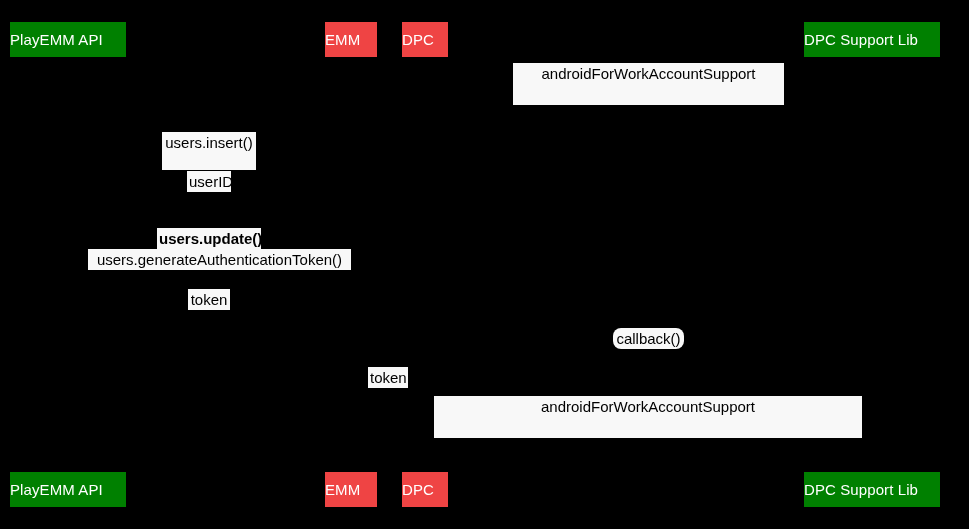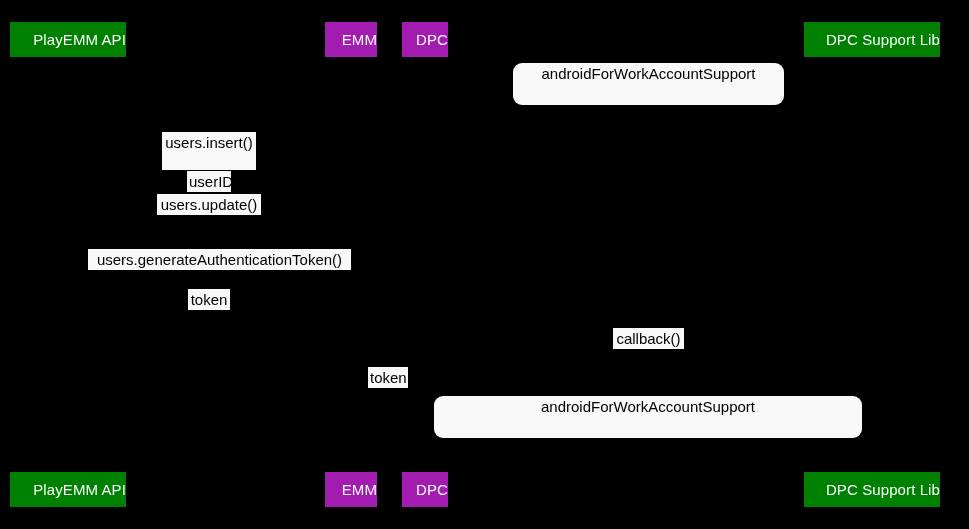--- a/index.html
+++ b/index.html
@@ -20,42 +20,42 @@
   }
   .lifeline {
     position: absolute;
     width: 1px;
     background: #000000;
   }
   .participant {
     position: absolute;
     display: flex;
     align-items: center;
-    justify-content: flex-end;
+    justify-content: flex-start;
     color: #ffffff;
     font-size: 15px;
     line-height: 1;
     white-space: nowrap;
     box-sizing: border-box;
     letter-spacing: 0.1px;
   }
   .participant.green { background: #008000; }
-  .participant.blue  { background: #a21caf; }
+  .participant.blue  { background: #ef4444; }
   .msg {
     position: absolute;
     background: #f8f8f8;
     color: #000000;
     font-size: 15px;
     line-height: 19px;
     white-space: nowrap;
     text-align: center;
     box-sizing: border-box;
     padding: 1px 2px;
   }
-  .msg.two-line { line-height: 20px; border-radius: 9px; }
+  .msg.two-line { line-height: 20px; }
   .arrow {
     position: absolute;
     height: 1px;
     background: #000000;
   }
 </style>
 </head>
 <body>
 
 <div id="canvas">
@@ -107,30 +107,30 @@
   <div id="messages">
       <div class="msg two-line" style="left: 513px; top: 63px; width: 271px; height: 42px;">
         <div>androidForWorkAccountSupport</div>
       </div>
       <div class="msg" style="left: 162px; top: 132px; width: 94px; height: 38px;">
         <div>users.insert()</div>
       </div>
       <div class="msg" style="left: 187px; top: 171px; width: 44px; height: 21px;">
         <div>userID</div>
       </div>
-      <div class="msg" style="left: 157px; top: 194px; width: 104px; height: 21px;">
+      <div class="msg" style="left: 157px; top: 228px; width: 104px; height: 21px; font-weight: bold;">
         <div>users.update()</div>
       </div>
       <div class="msg" style="left: 88px; top: 249px; width: 263px; height: 21px;">
         <div>users.generateAuthenticationToken()</div>
       </div>
       <div class="msg" style="left: 188px; top: 289px; width: 42px; height: 21px;">
         <div>token</div>
       </div>
-      <div class="msg" style="left: 613px; top: 328px; width: 71px; height: 21px;">
+      <div class="msg" style="left: 613px; top: 328px; width: 71px; height: 21px; border-radius: 8px;">
         <div>callback()</div>
       </div>
       <div class="msg" style="left: 368px; top: 367px; width: 40px; height: 21px;">
         <div>token</div>
       </div>
       <div class="msg two-line" style="left: 434px; top: 396px; width: 428px; height: 42px;">
         <div>androidForWorkAccountSupport</div>
       </div>
     </div>
 </div>

